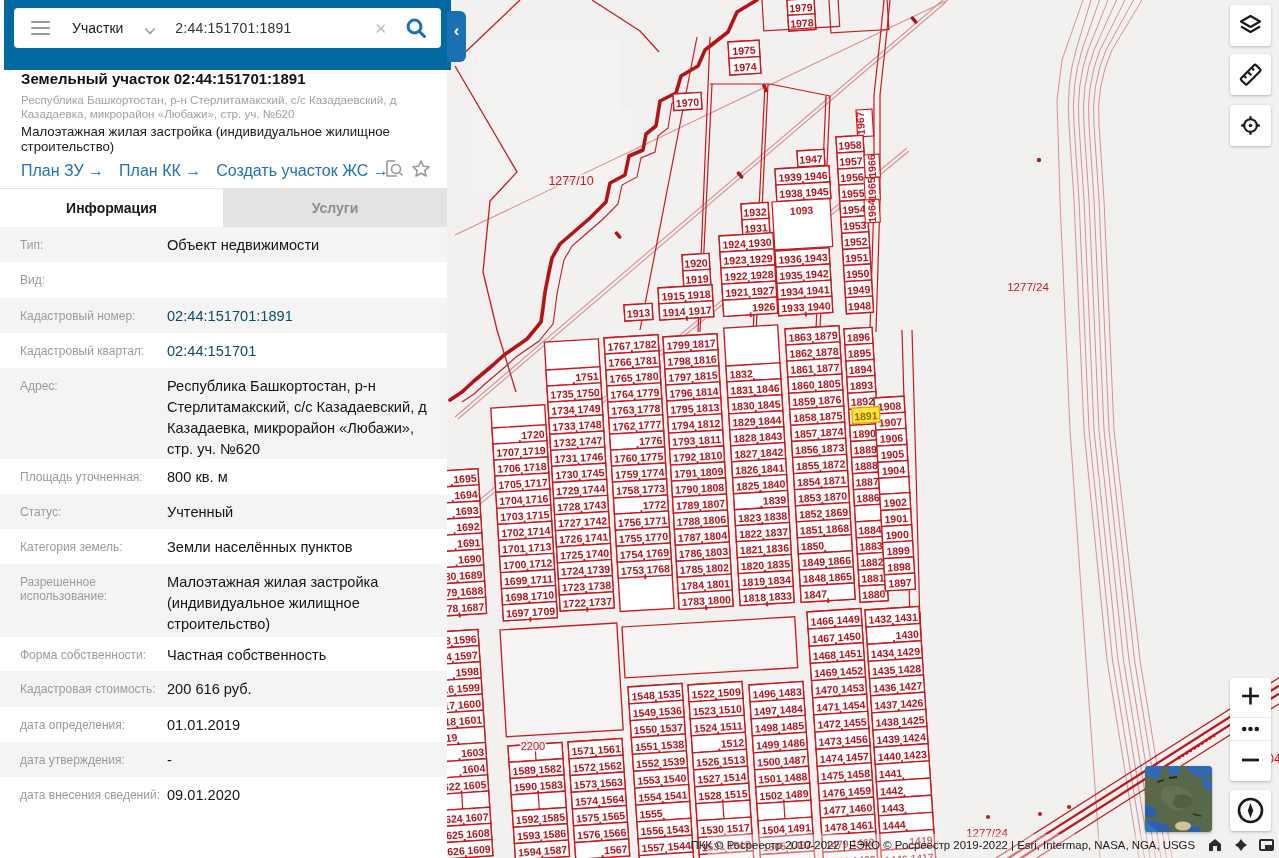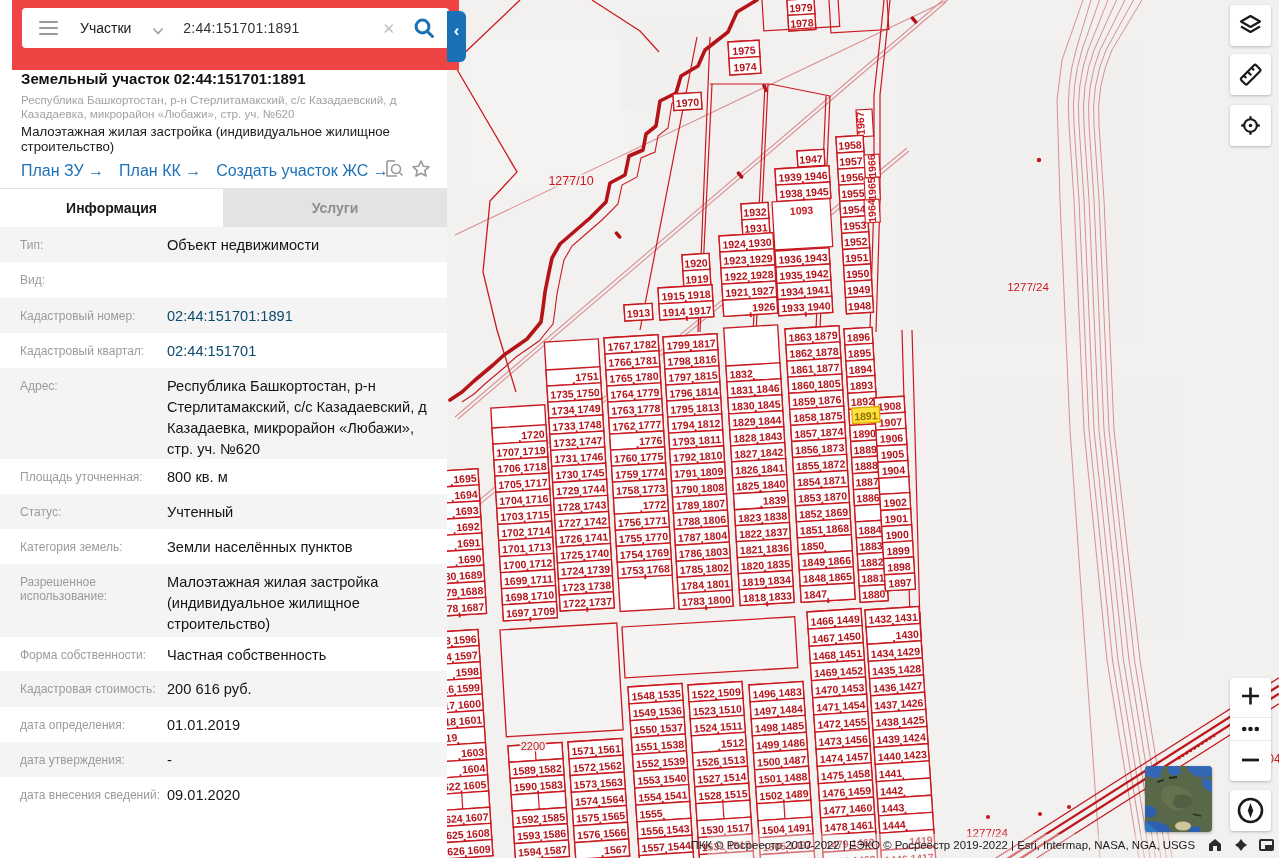--- a/index.html
+++ b/index.html
@@ -1,18 +1,18 @@
 <!DOCTYPE html>
 <html><head><meta charset="utf-8">
 <style>
 * { margin:0; padding:0; box-sizing:border-box; }
 html,body { width:1279px; height:858px; overflow:hidden; }
 body { font-family:"Liberation Sans", sans-serif; position:relative; background:#fff; }
 #panel { position:absolute; left:0; top:0; width:447px; height:858px; background:#fff; z-index:5; }
-#hdr { position:absolute; left:12px; top:0; width:447px; height:70px; background:#ef4444; }
+#hdr { position:absolute; left:4px; top:0; width:447px; height:70px; background:#0369a1; }
 #sbox { position:absolute; left:10px; top:8px; width:427px; height:40px; background:#fff; border-radius:4px; display:flex; align-items:center; }
 #burger { margin-left:17px; width:19px; }
 #burger div { height:2.6px; background:#97999c; margin:3.4px 0; border-radius:1px; }
 #cat { margin-left:22px; font-size:14px; color:#1a1a1a; }
 #chev { margin-left:21px; display:inline-block; width:12px; height:8px; position:relative; top:-3px; }
 #query { margin-left:19px; font-size:14px; color:#333; letter-spacing:.2px; }
 #clr { position:absolute; right:54px; top:12px; color:#bcbfc3; font-size:15px; }
 #mag { position:absolute; right:14px; top:9px; }
 #collapse { position:absolute; left:447px; top:11px; width:19px; height:51px; background:#1a70b5; border-radius:0 6px 6px 0; z-index:6; color:#fff; font-size:17px; font-weight:bold; text-align:center; line-height:40px; }
 #title { position:absolute; left:21px; top:70px; font-size:15px; font-weight:bold; color:#111; }

